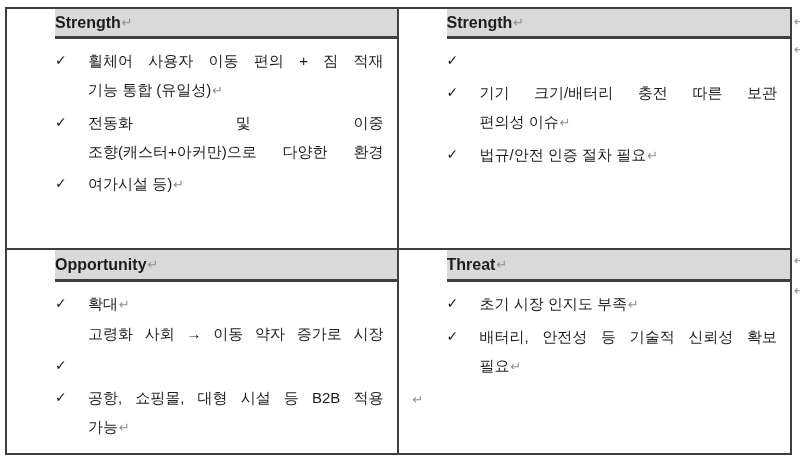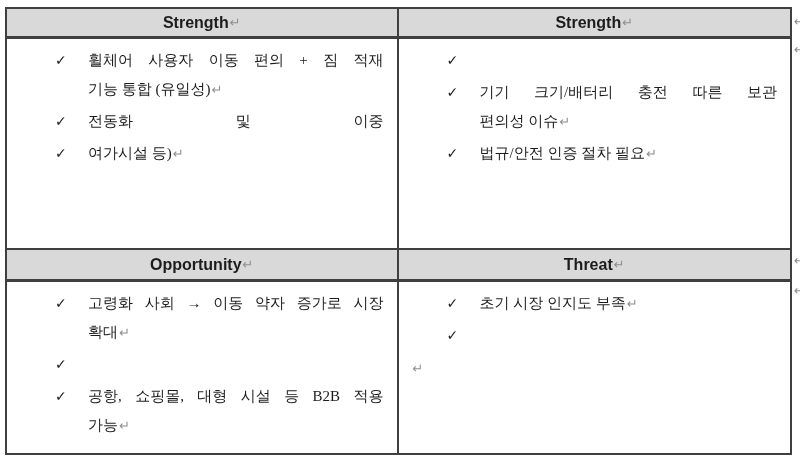--- a/index.html
+++ b/index.html
@@ -25,41 +25,42 @@
     grid-template-columns:1fr 1fr;
     grid-template-rows:30px 211px 32px 1fr;
     border:2px solid var(--border);
     background:#ffffff;
   }
   .cell{overflow:hidden;}
   .col-left{border-right:2px solid var(--border);}
   .hcell{
     background:var(--fill);
     border-bottom:3px solid var(--border);
-    display:flex;align-items:center;justify-content:center;
+    display:flex;align-items:center;
     font-weight:bold;font-size:16px;
     letter-spacing:0px;
+    margin-left:48px;
   }
   .row-content-1{border-bottom:2px solid var(--border);}
   .ccell{
     padding:7px 13px 0 13px;
     font-size:15px;
   }
   .swot-item{
     display:flex;
     margin-bottom:3px;
   }
   .check{
     flex:0 0 33px;
     margin-left:35px;
     font-size:14px;
     line-height:29px;
     color:#222;
   }
-  .lines{flex:1;min-width:0;font-family:Liberation Serif, serif;}
+  .lines{flex:1;min-width:0;}
   .line{
     line-height:29px;
     text-align:justify;
     text-align-last:justify;
     word-break:keep-all;
   }
   .line.last{
     text-align-last:left;
   }
   .pmark{
@@ -101,20 +102,21 @@
         <span class="check">✓</span>
         <div class="lines">
           <div class="line">휠체어 사용자 이동 편의 + 짐 적재</div>
           <div class="line last">기능 통합 (유일성)<span class="pmark">↵</span></div>
         </div>
       </div>
       <div class="swot-item">
         <span class="check">✓</span>
         <div class="lines">
           <div class="line">전동화 및 이중</div>
+          <div class="line">조향(캐스터+아커만)으로 다양한 환경</div>
         </div>
       </div>
       <div class="swot-item">
         <span class="check">✓</span>
         <div class="lines">
           <div class="line last">여가시설 등)<span class="pmark">↵</span></div>
         </div>
       </div>
     </div>
   <div class="cell ccell row-content-1">
@@ -142,22 +144,22 @@
   </div>
   <div class="cell hcell">
     <span>Threat</span>
       <span class="pmark">↵</span>
   </div>
 
   <div class="cell ccell col-left">
       <div class="swot-item">
         <span class="check">✓</span>
         <div class="lines">
+          <div class="line last">확대<span class="pmark">↵</span></div>
           <div class="line">고령화 사회 → 이동 약자 증가로 시장</div>
-          <div class="line last">확대<span class="pmark">↵</span></div>
         </div>
       </div>
       <div class="swot-item">
         <span class="check">✓</span>
       </div>
       <div class="swot-item">
         <span class="check">✓</span>
         <div class="lines">
           <div class="line">공항, 쇼핑몰, 대형 시설 등 B2B 적용</div>
           <div class="line last">가능<span class="pmark">↵</span></div>
@@ -166,20 +168,24 @@
     </div>
   <div class="cell ccell">
       <div class="swot-item">
         <span class="check">✓</span>
         <div class="lines">
           <div class="line last">초기 시장 인지도 부족<span class="pmark">↵</span></div>
         </div>
       </div>
       <div class="swot-item">
         <span class="check">✓</span>
+        <div class="lines">
+          <div class="line">배터리, 안전성 등 기술적 신뢰성 확보</div>
+          <div class="line last">필요<span class="pmark">↵</span></div>
+        </div>
       </div>
       <div class="empty-par"><span class="pmark">↵</span></div>
     </div>
 
 </div>
 
 <div id="row-end-marks">
     <span class="row-end-mark" style="top: 14px;">↵</span>
     <span class="row-end-mark" style="top: 42px;">↵</span>
     <span class="row-end-mark" style="top: 253px;">↵</span>

